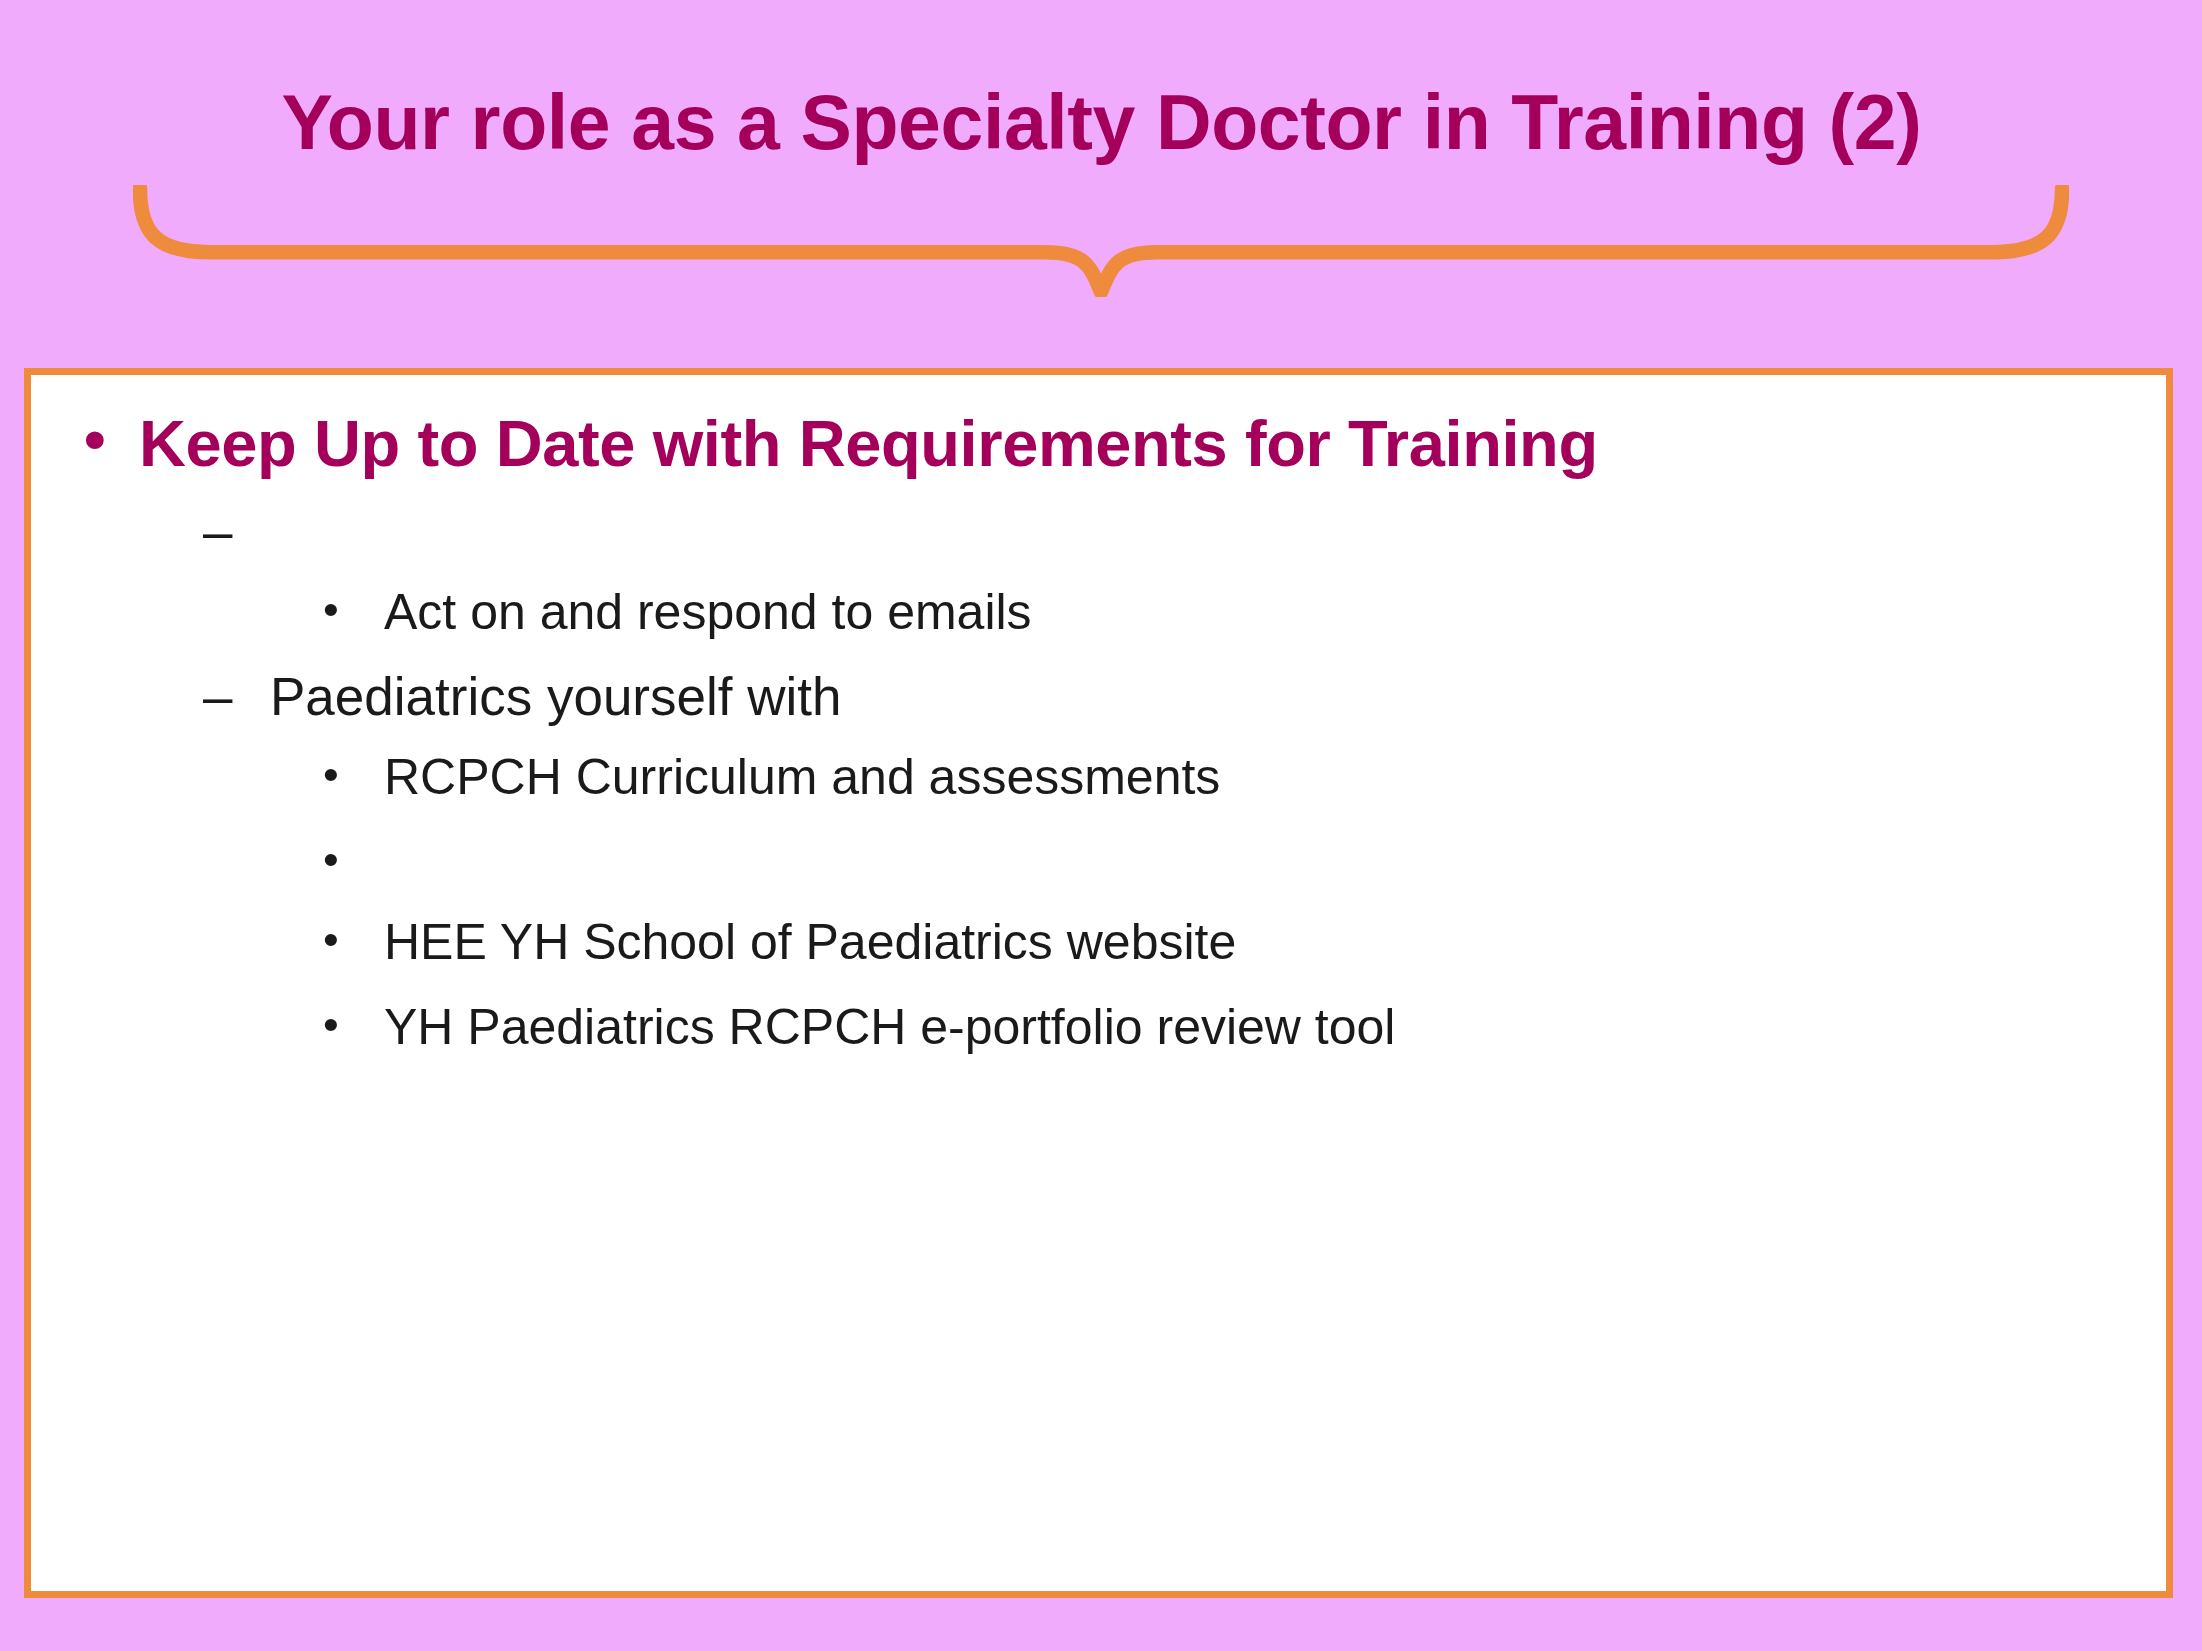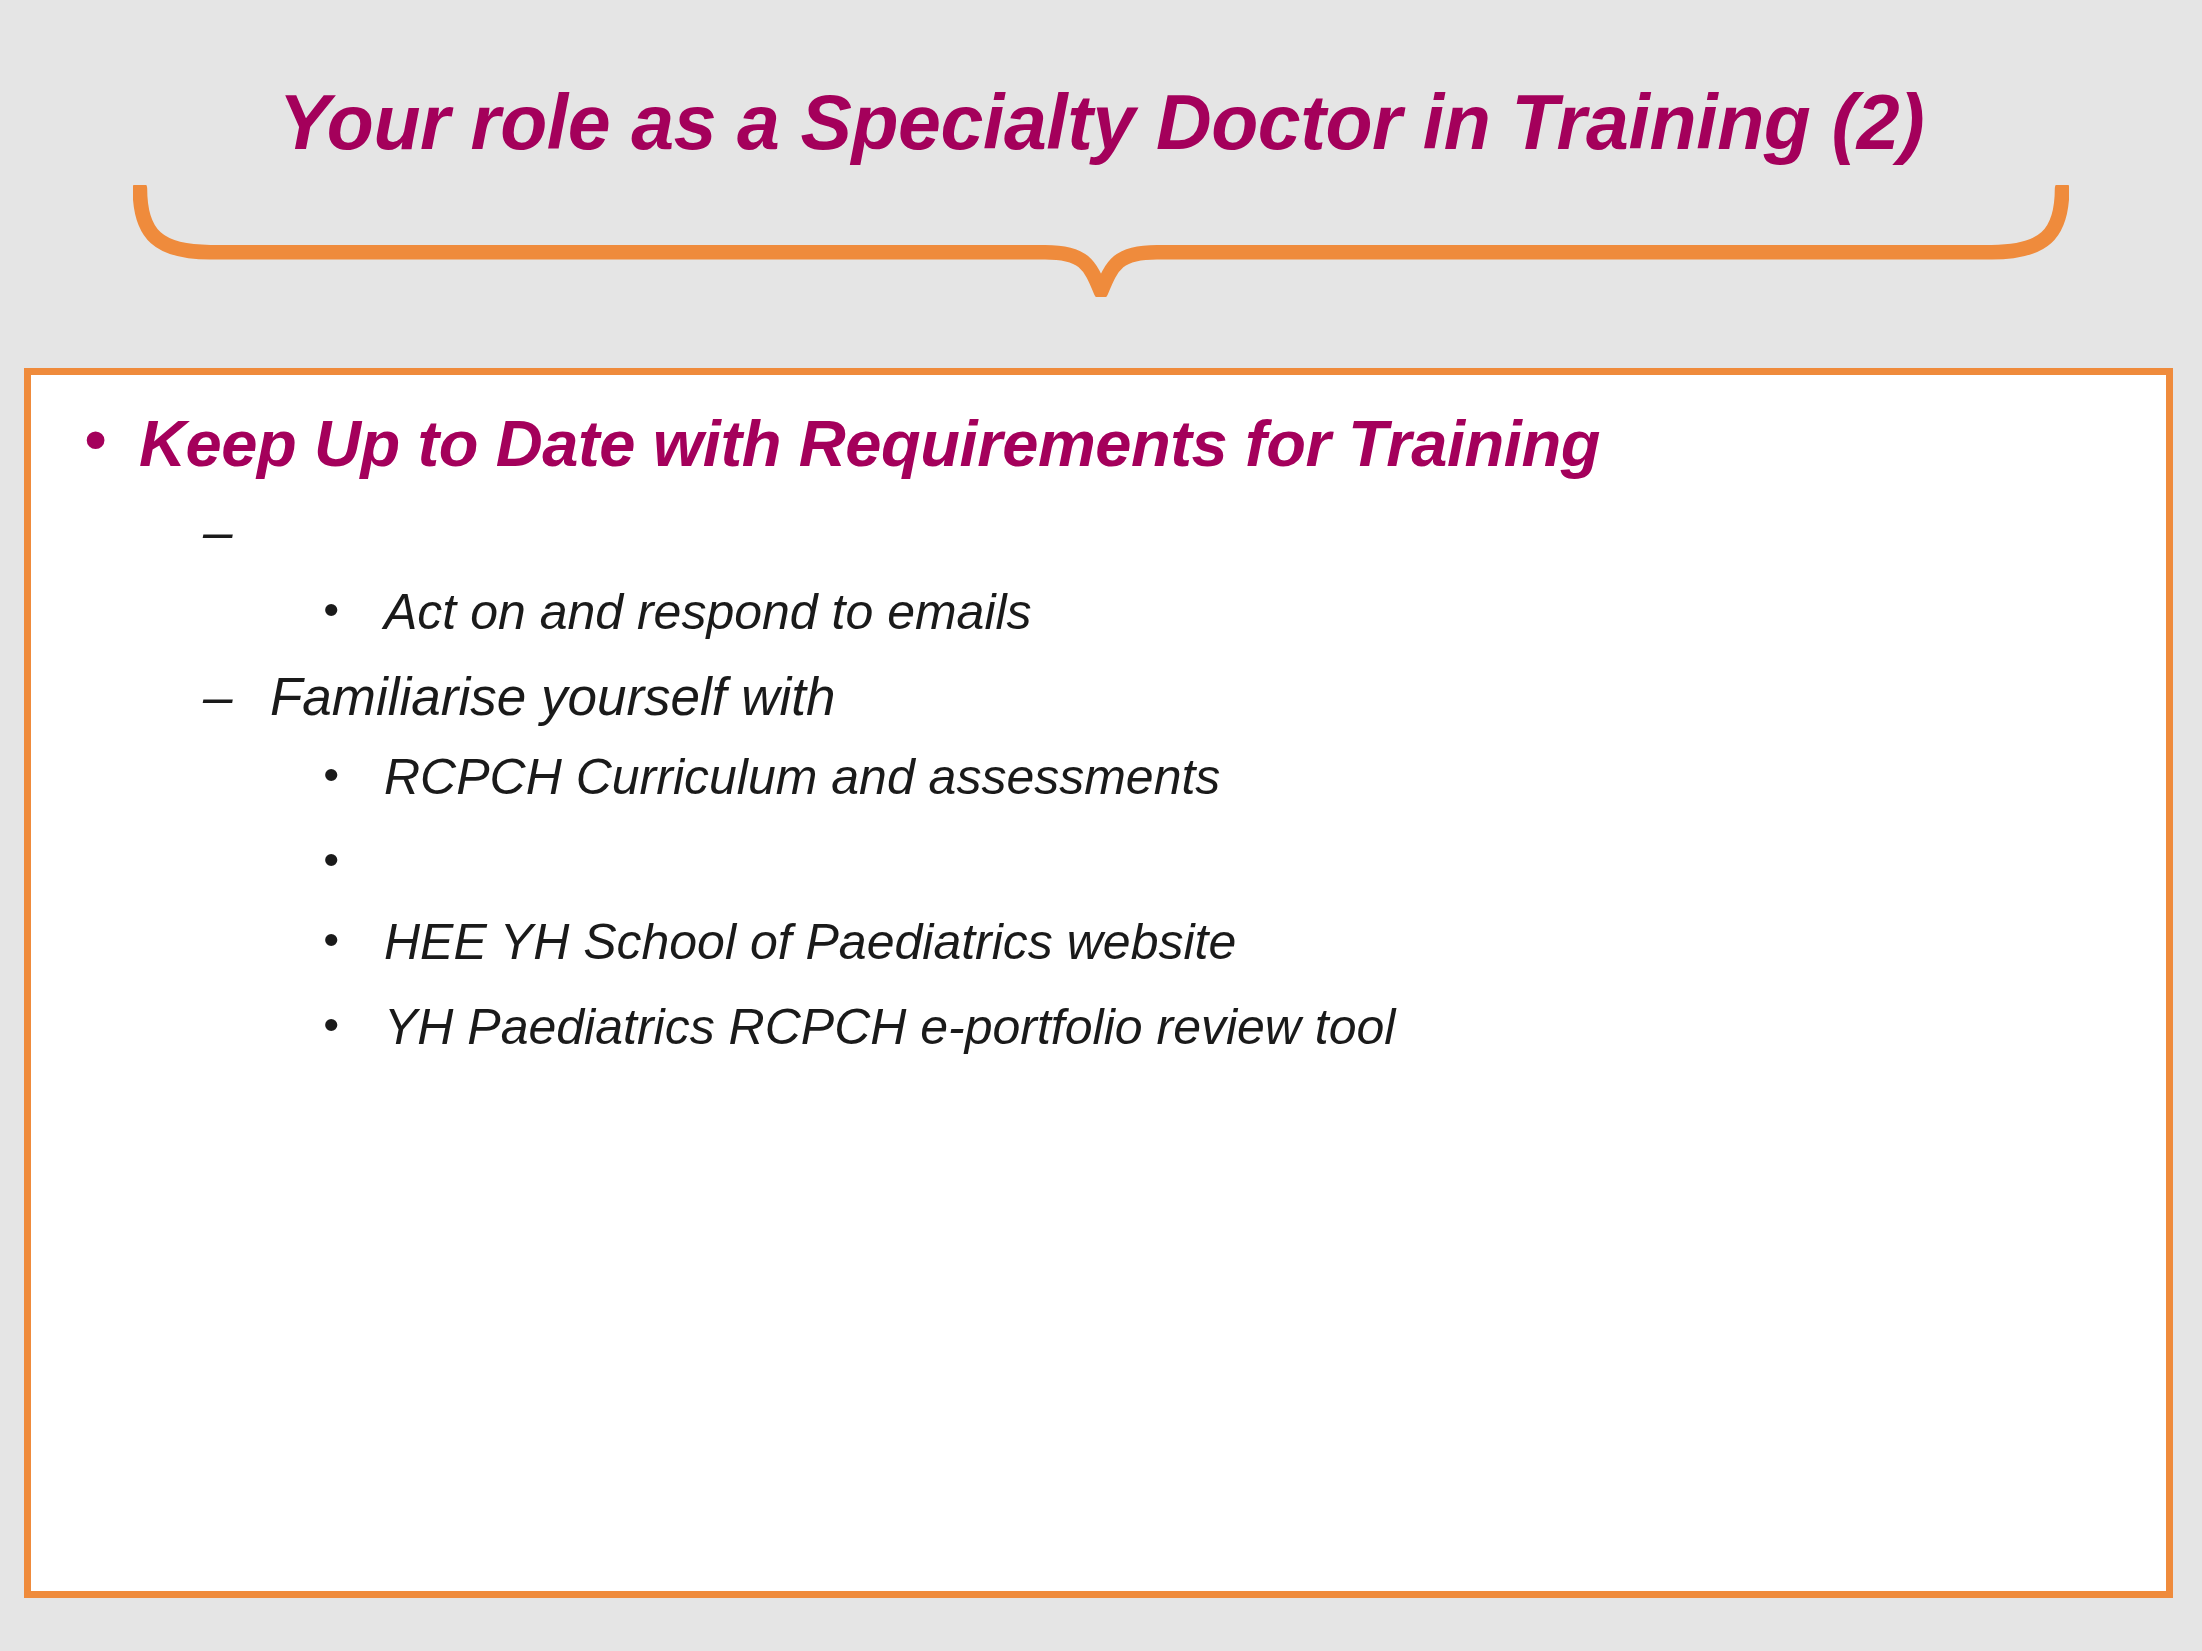--- a/index.html
+++ b/index.html
@@ -10,22 +10,21 @@
   body {
     width: 2203px;
     height: 1652px;
     font-family: "Liberation Sans", sans-serif;
     overflow: hidden;
   }
   .slide {
     position: relative;
     width: 2203px;
     height: 1652px;
-    background: #e5e5e5;
-    font-style: italic;
+    background: #f0abfc;
   }
 
   
   .title-wrap {
     position: absolute;
     left: 0;
     top: 82px;
     width: 2203px;
     text-align: center;
   }
@@ -159,21 +158,21 @@
         <span class="marker">–</span>
       </div>
 
       <div class="b-row lvl3">
         <span class="marker">•</span>
         <span class="text">Act on and respond to emails</span>
       </div>
 
       <div class="b-row lvl2">
         <span class="marker">–</span>
-        <span class="text">Familiarise yourself with</span>
+        <span class="text">Paediatrics yourself with</span>
       </div>
 
       <div class="b-row lvl3">
         <span class="marker">•</span>
         <span class="text">RCPCH Curriculum and assessments</span>
       </div>
 
       <div class="b-row lvl3">
         <span class="marker">•</span>
       </div>

